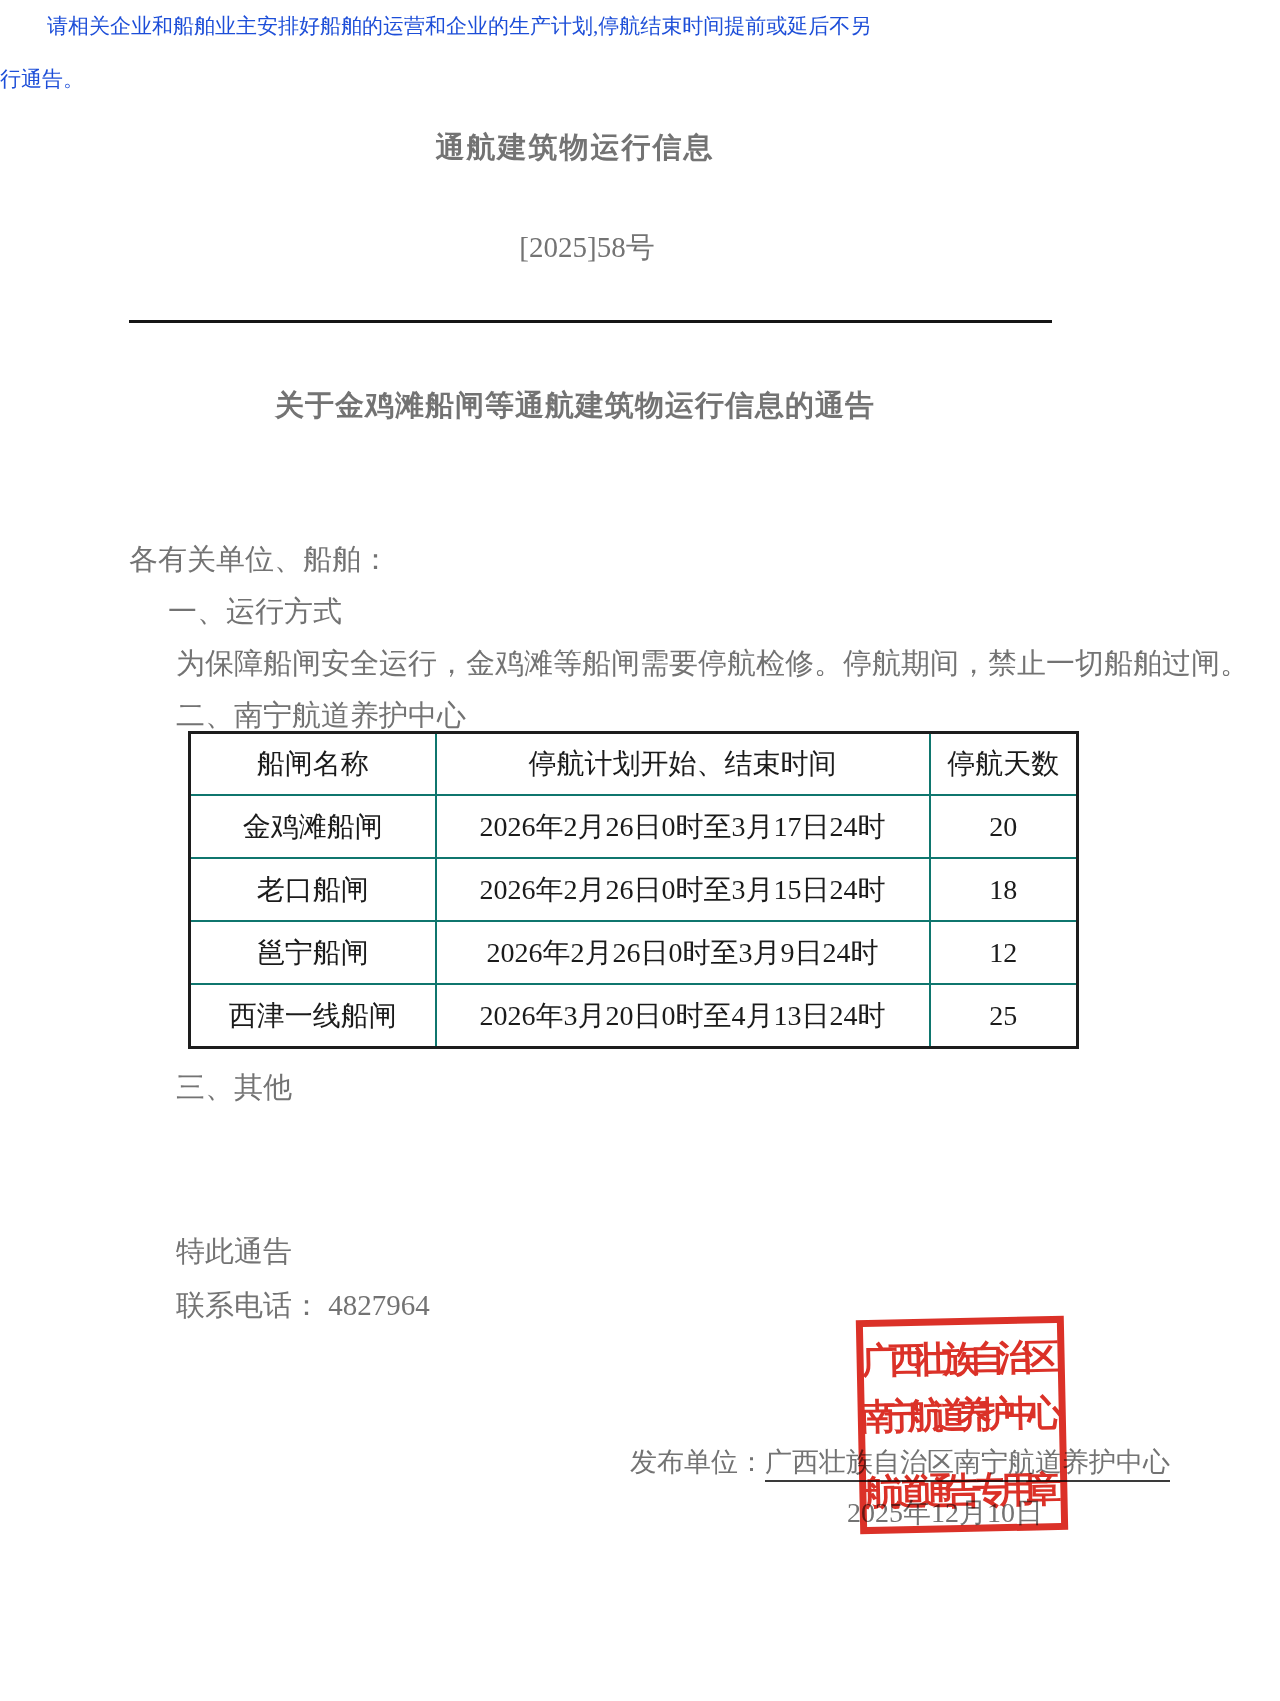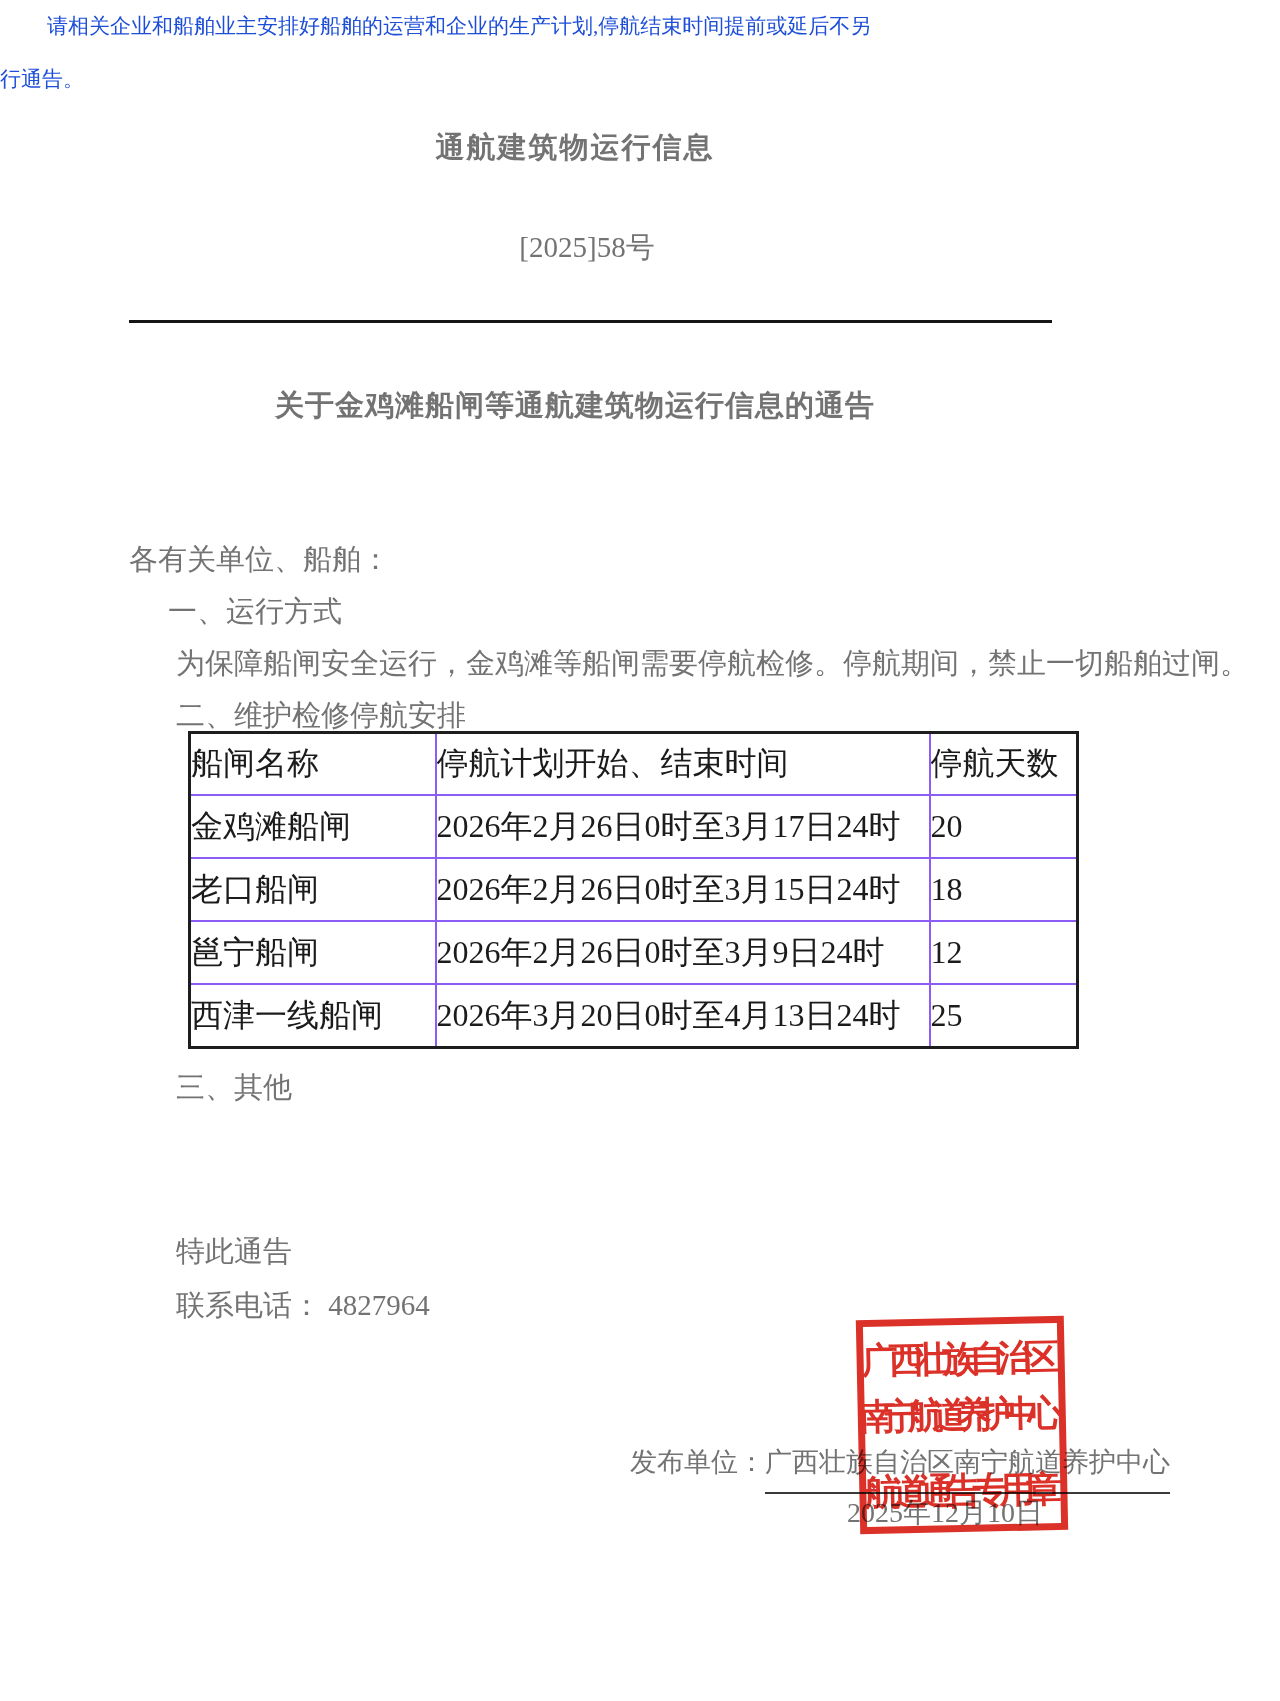--- a/index.html
+++ b/index.html
@@ -30,35 +30,35 @@
   .closing{left:176px;top:1232px;}
   .contact{left:176px;top:1286px;}
 
   
   .lock-table{
     position:absolute;left:188px;top:731px;
     border-collapse:collapse;table-layout:fixed;
     width:888px;
   }
   .lock-table th,.lock-table td{
-    border:2px solid #8b5cf6;
-    text-align:left;vertical-align:middle;
-    font-size:32px;font-weight:normal;color:#1b1b1b;
+    border:2px solid #0f766e;
+    text-align:center;vertical-align:middle;
+    font-size:28px;font-weight:normal;color:#1b1b1b;
     padding:0;overflow:hidden;white-space:nowrap;
   }
   .lock-table th{height:60px;}
   .lock-table td{height:61px;}
   .lock-table{border:3px solid #1d1d1d;}
   .col-name{width:246px;}
   .col-time{width:494px;}
   .col-days{width:148px;}
 
   
   .issuer{left:630px;top:1444px;font-size:27px;}
-  .issuer-name{border-bottom:2px solid #3a3a3a;padding-bottom:15px;}
+  .issuer-name{border-bottom:2px solid #3a3a3a;padding-bottom:3px;}
   .issue-date{left:847px;top:1494px;font-size:28px;}
 
   
   .stamp{
     position:absolute;left:858px;top:1318px;width:208px;height:214px;
     box-sizing:border-box;border:7px solid #d9261c;
     transform:rotate(-1.2deg);
     mix-blend-mode:multiply;
     opacity:.95;
   }
@@ -80,21 +80,21 @@
 
   <div class="rule"></div>
 
   <div class="center-col doc-subtitle blk">关于金鸡滩船闸等通航建筑物运行信息的通告</div>
 
   <div class="blk salutation">各有关单位、船舶：</div>
 
   <div class="blk h1">一、运行方式</div>
   <div class="blk p1">为保障船闸安全运行，金鸡滩等船闸需要停航检修。停航期间，禁止一切船舶过闸。</div>
 
-  <div class="blk h2">二、维护检修停航安排</div>
+  <div class="blk h2">二、南宁航道养护中心</div>
 
   <table class="lock-table">
     <colgroup>
       <col class="col-name">
         <col class="col-time">
         <col class="col-days">
     </colgroup>
     <thead>
       <tr>
         <th>船闸名称</th>

